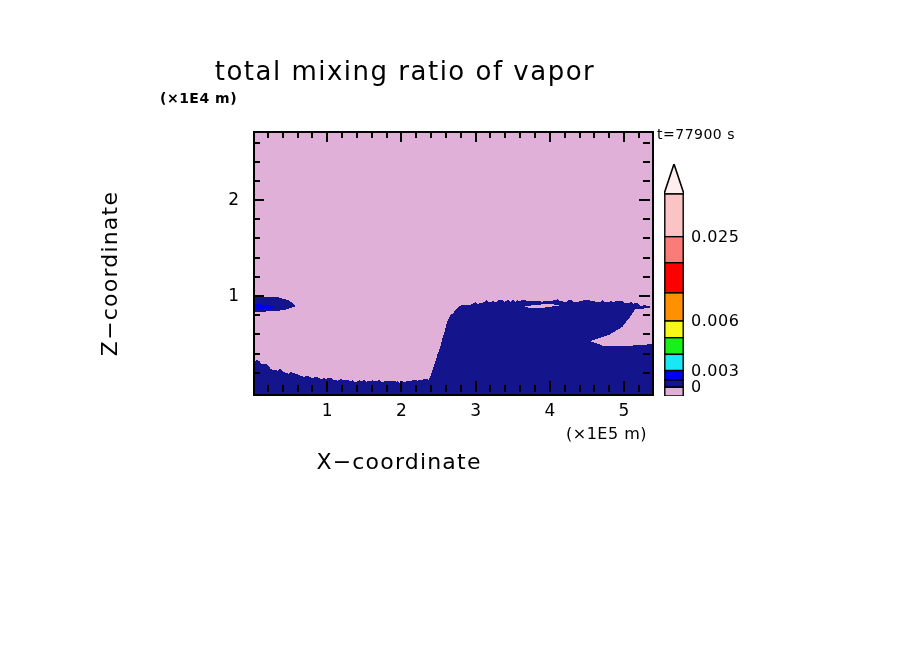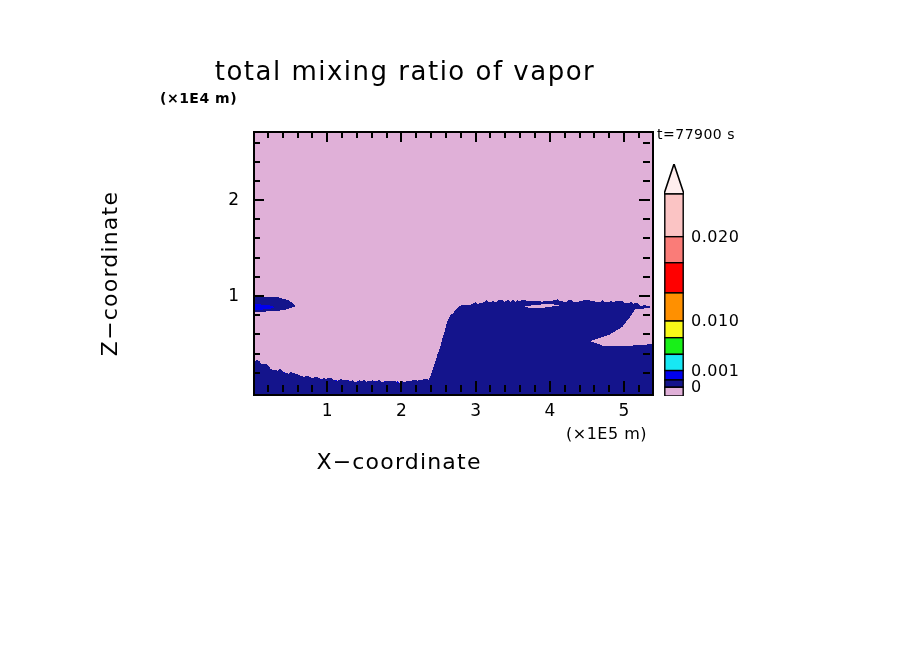--- a/index.html
+++ b/index.html
@@ -289,19 +289,19 @@
         <rect x="0.8" y="128.92" width="18.4" height="28.11" fill="#ff9000" stroke="#000" stroke-width="1.4"></rect>
         <rect x="0.8" y="157.03" width="18.4" height="16.66" fill="#f8f818" stroke="#000" stroke-width="1.4"></rect>
         <rect x="0.8" y="173.69" width="18.4" height="16.66" fill="#18f018" stroke="#000" stroke-width="1.4"></rect>
         <rect x="0.8" y="190.35" width="18.4" height="16.24" fill="#17e8f4" stroke="#000" stroke-width="1.4"></rect>
         <rect x="0.8" y="206.59" width="18.4" height="9.37" fill="#0000ee" stroke="#000" stroke-width="1.4"></rect>
         <rect x="0.8" y="215.96" width="18.4" height="7.29" fill="#14148c" stroke="#000" stroke-width="1.4"></rect>
         <rect x="0.8" y="223.25" width="18.4" height="8.75" fill="#e0b0d8" stroke="#000" stroke-width="1.4"></rect>
       </svg>
   </div>
   <div id="colorbar-labels">
-      <div class="cbar-label" style="top: 226.691px;">0.020</div>
-      <div class="cbar-label" style="top: 311.031px;">0.010</div>
-      <div class="cbar-label" style="top: 360.594px;">0.001</div>
+      <div class="cbar-label" style="top: 226.691px;">0.025</div>
+      <div class="cbar-label" style="top: 311.031px;">0.006</div>
+      <div class="cbar-label" style="top: 360.594px;">0.003</div>
       <div class="cbar-label" style="top: 377.254px;">0</div>
     </div>
 
 </div>
 
 </body></html>

